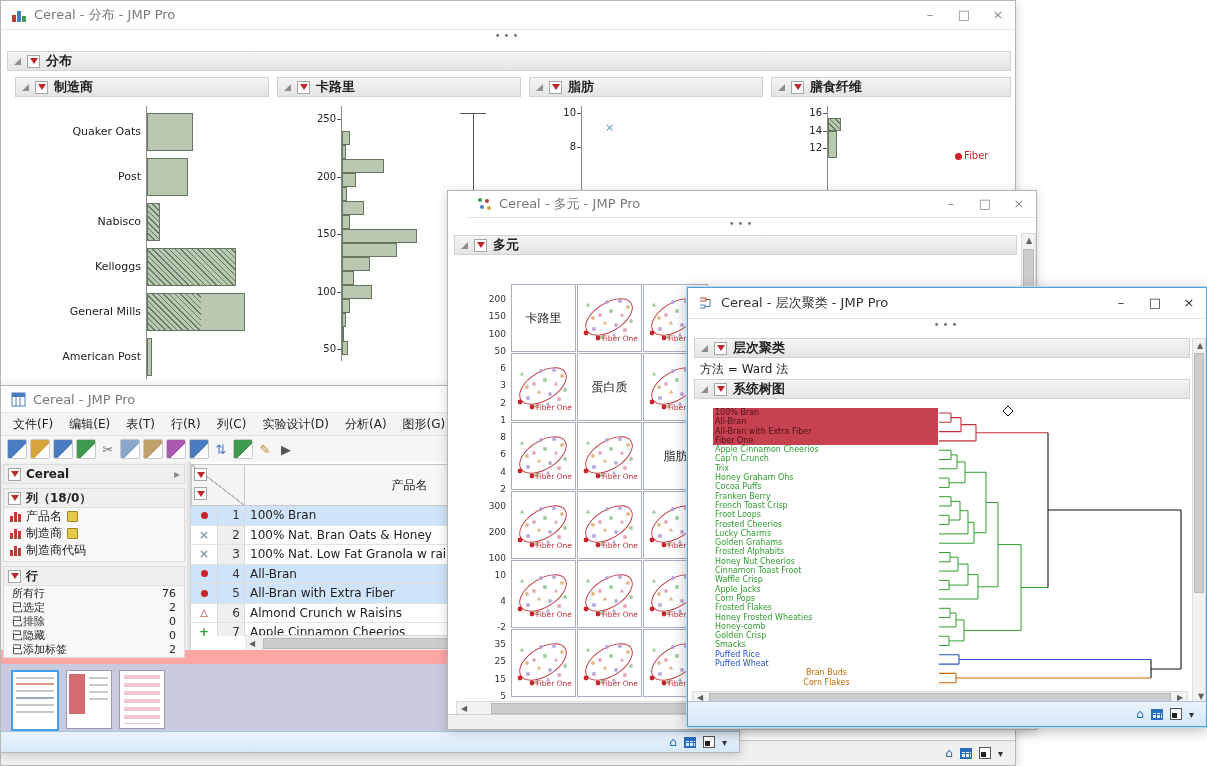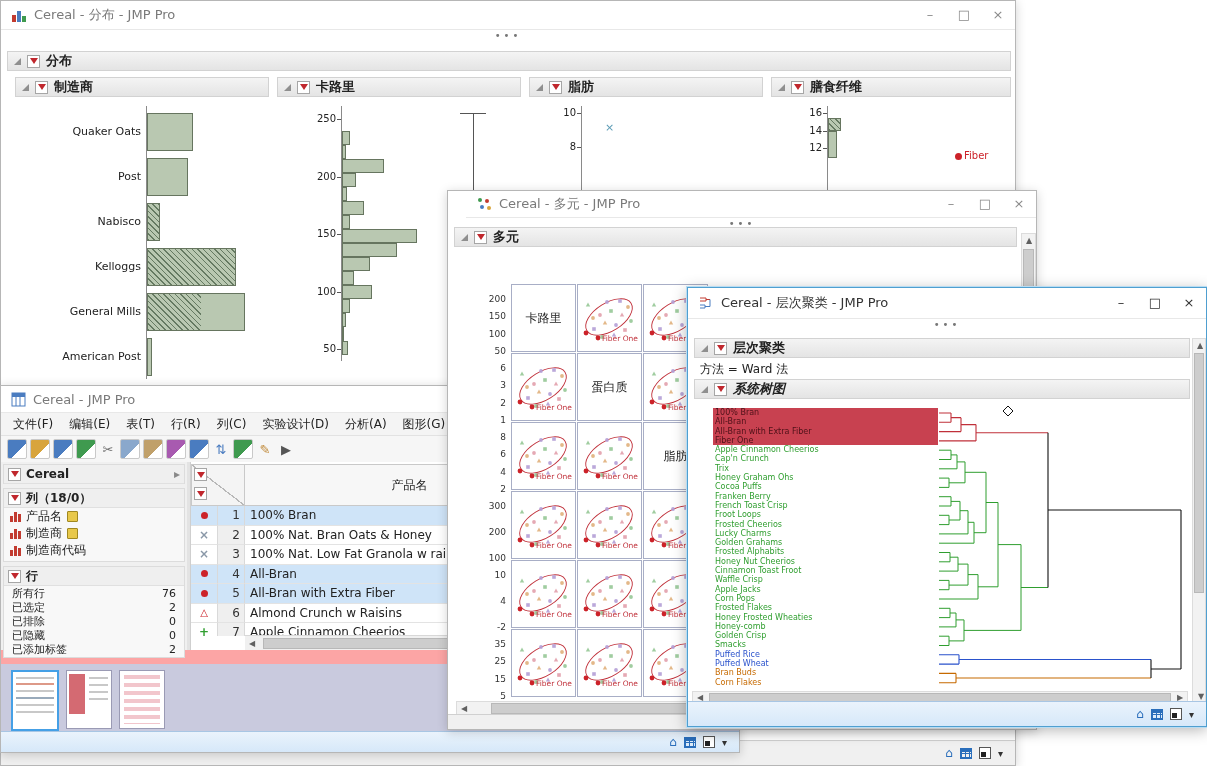--- a/index.html
+++ b/index.html
@@ -78,21 +78,21 @@
   .mcell{position:absolute;width:65px;height:68px;border:1px solid #a8aec6;background:#fff;box-sizing:border-box;}
   .mcell.diag{display:flex;align-items:center;justify-content:center;font-size:12px;}
   .mtick{position:absolute;left:14px;width:44px;text-align:right;font-size:9px;color:#333;height:10px;line-height:10px;}
   .vscroll{position:absolute;width:15px;background:#f2f2f2;border:1px solid #dcdcdc;box-sizing:border-box;}
   .hscroll{position:absolute;height:15px;background:#f2f2f2;border:1px solid #dcdcdc;box-sizing:border-box;display:flex;align-items:center;}
   .sarrow{color:#606060;font-size:8px;width:14px;text-align:center;flex:none;}
   .sthumb{background:#cdcdcd;border:1px solid #b8b8b8;box-sizing:border-box;}
   
   .leafwrap{position:absolute;left:25px;top:0;width:225px;}
   .leaf{height:9.3px;line-height:9.5px;font-size:8px;white-space:nowrap;overflow:hidden;padding-left:2px;}
-  .leaf.red{color:#c23b44;}.leaf.green{color:#2f9e2f;}.leaf.blue{color:#2a52cc;}.leaf.orange{color:#c66a00;}
+  .leaf.red{color:#c23b44;}.leaf.green{color:#2f9e2f;}.leaf.blue{color:#2a52cc;}.leaf.orange{color:#c66a00;text-align:center;}
   .leaf.sel{background:#c84150;color:#4d1118;}
   .methodtext{position:absolute;font-size:12px;color:#222;}
 </style>
 </head>
 <body>
 
 <div class="window" style="left:0;top:0;width:1016px;height:766px;z-index:1;">
   <div class="titlebar">
     <svg width="16" height="16">
         <rect x="1" y="8" width="4" height="7" fill="#c23b30"></rect>
@@ -408,21 +408,21 @@
       </svg>
     <span class="t-title">Cereal - 多元 - JMP Pro</span>
     <div class="win-btns">
       <span class="wbtn">–</span>
       <span class="wbtn">□</span>
       <span class="wbtn">×</span>
     </div>
   </div>
   <div class="dotsrow">•••</div>
 
-  <div class="obar" style="left:6px;top:36px;width:563px;">
+  <div class="obar" style="left:6px;top:44px;width:563px;">
     <span class="otri"></span>
     <span class="rtri"></span>
     <span>多元</span>
   </div>
 
   <div class="layer" id="matrix" style="bottom:30px;overflow:hidden;">
       <div class="mcell diag" style="left: 63px; top: 93px;">卡路里</div>
       <div class="mcell" style="left: 129px; top: 93px;"><svg width="63" height="66" viewBox="0 0 63 66">
           <ellipse cx="31" cy="32" rx="26" ry="14" transform="rotate(-32 31 32)" fill="none" stroke="#c0303a" stroke-width="0.9"></ellipse>
           <path d="M10 17.6L12.2 21.6L7.8 21.6Z" fill="#96c896" opacity="0.9"></path>
@@ -791,21 +791,21 @@
     </div>
   </div>
   <div class="dotsrow">•••</div>
 
   <div class="obar" style="left:6px;top:50px;width:496px;">
     <span class="otri"></span>
     <span class="rtri"></span>
     <span>层次聚类</span>
   </div>
   <div class="methodtext" style="left:12px;top:73px;">方法 = Ward 法</div>
-  <div class="obar" style="left:6px;top:91px;width:496px;font-style:italic;">
+  <div class="obar" style="left:6px;top:91px;width:496px;">
     <span class="otri"></span>
     <span class="rtri"></span>
     <span>系统树图</span>
   </div>
 
   <div style="position:absolute;left:0;top:115px;width:505px;height:287px;overflow:hidden;">
     <div class="leafwrap" id="leaves" style="padding-top:5px;">
         <div class="leaf red sel">100% Bran</div>
         <div class="leaf red sel">All-Bran</div>
         <div class="leaf red sel">All-Bran with Extra Fiber</div>

